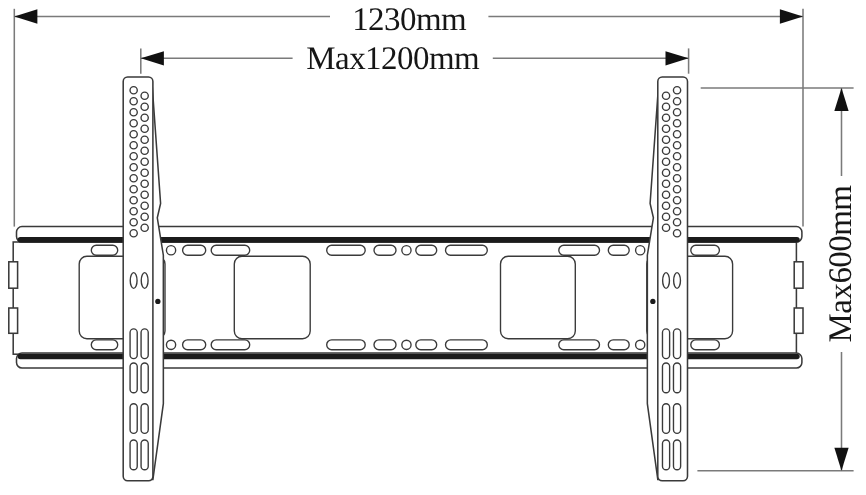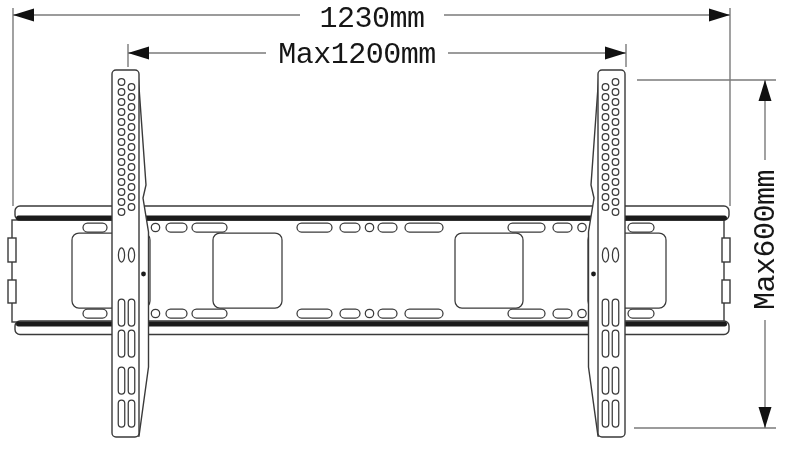--- a/index.html
+++ b/index.html
@@ -1,17 +1,17 @@
 <!DOCTYPE html>
 <html style="--background: #ffffff; --outline: #3a3a3a; --band: #1b1b1b; --dimension_line: #7a7a7a; --arrow: #111111; --text: #161616;"><head>
 <meta charset="utf-8">
 <style>
   html,body{margin:0;padding:0;background:#fff;}
   .stage{position:relative;width:787px;height:450px;background:var(--background,#fff);overflow:hidden;
-         font-family:Liberation Mono, monospace;}
+         font-family:Liberation Serif, serif;}
   svg{display:block}
   .outline{fill:#ffffff;stroke:var(--outline,#3a3a3a);stroke-width:1.4;}
   .hole{fill:#ffffff;stroke:var(--outline,#4a4a4a);stroke-width:1.25;}
   .band{fill:var(--band,#1b1b1b);stroke:none;}
   .dim{fill:none;stroke:var(--dimension_line,#7a7a7a);stroke-width:1.4;}
   .arrow{fill:var(--arrow,#111111);stroke:none;}
   .dimtext{fill:var(--text,#161616);font-size:30px;letter-spacing:-0.5px;}
 </style>
 </head>
 <body>

